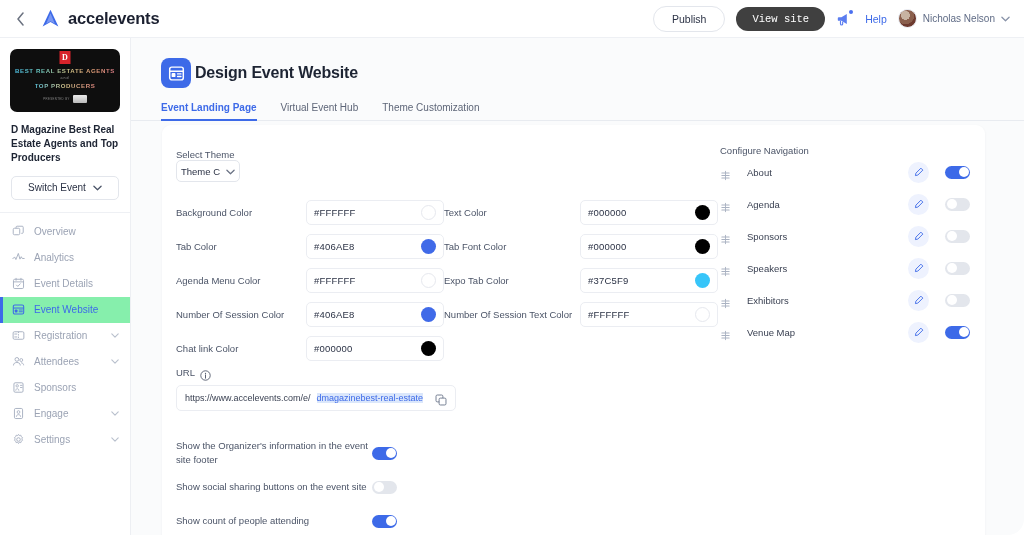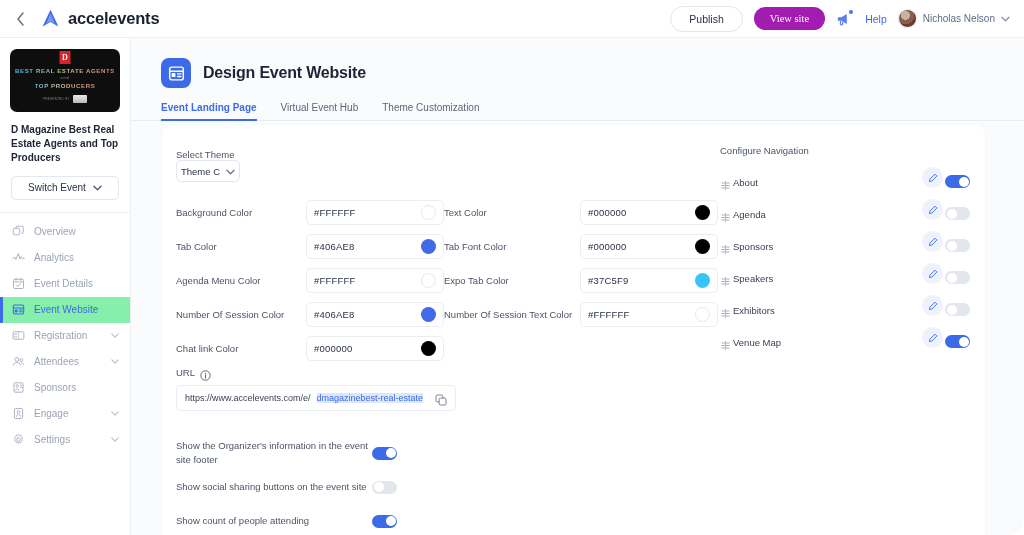--- a/index.html
+++ b/index.html
@@ -35,23 +35,23 @@
   }
   .topbar-right {
     margin-left: auto; display: flex; align-items: center; gap: 11px; margin-right: 14px;
   }
   .btn-publish {
     border: 1px solid #e3e6ec; background: #fff; color: #2b3245;
     font-size: 10.5px; border-radius: 14px; padding: 6px 18px; cursor: pointer;
     font-family: inherit;
   }
   .btn-viewsite {
-    border: none; background: #a21caf; color: #fff;
+    border: none; background: #404040; color: #fff;
     font-size: 10.5px; border-radius: 14px; padding: 6px 16px; cursor: pointer;
-    font-family: Liberation Serif, serif;
+    font-family: Liberation Mono, monospace;
   }
   .megaphone { position: relative; width: 18px; height: 18px; cursor: pointer; }
   .megaphone .dot {
     position: absolute; right: 1px; top: 0px; width: 4px; height: 4px;
     background: #4a6ff0; border-radius: 50%;
   }
   .help-link { font-size: 10.5px; color: #3d6ae8; cursor: pointer; }
   .user { display: flex; align-items: center; gap: 6px; cursor: pointer; }
   .avatar {
     width: 19px; height: 19px; border-radius: 50%;
@@ -113,21 +113,21 @@
   }
   .nav-ico { width: 14px; height: 14px; display: flex; align-items: center; justify-content: center; flex: 0 0 14px; }
   .nav-label { flex: 1; }
   .nav-chev { font-size: 8px; color: #b9c0cd; }
 
   
   .content {
     position: absolute; left: 131px; top: 38px; width: 893px; height: 497px;
     background: #fafbfc;
   }
-  .page-head { padding: 20px 0 0 30px; display: flex; align-items: center; gap: 12px; }
+  .page-head { padding: 20px 0 0 30px; display: flex; align-items: center; gap: 4px; }
   .page-icon {
     width: 30px; height: 30px; border-radius: 8px; background: #3d6ae8;
     display: flex; align-items: center; justify-content: center;
   }
   .page-title { font-size: 16px; font-weight: 700; color: #1d2433; letter-spacing: -0.2px; }
   .tabs {
     display: flex; gap: 24px; padding: 14px 0 0 30px;
     border-bottom: 1px solid #e8ebf0; margin-right: 0;
   }
   .tab {
@@ -194,21 +194,21 @@
   .toggle.off { background: #e3e6ec; }
   .toggle .knob {
     position: absolute; top: 1.5px; width: 10px; height: 10px; border-radius: 50%; background: #fff;
   }
   .toggle.on .knob { right: 1.5px; }
   .toggle.off .knob { left: 1.5px; }
 
   
   .navcfg { position: absolute; left: 558px; top: 20px; width: 250px; }
   .navcfg-title { font-size: 9.5px; color: #4b5467; }
-  .navcfg-row { display: flex; align-items: flex-end; height: 32px; gap: 2px; }
+  .navcfg-row { display: flex; align-items: center; height: 32px; gap: 16px; }
   .drag-ico { width: 11px; height: 11px; cursor: grab; flex: 0 0 11px; }
   .navcfg-label { font-size: 9.5px; color: #3a4152; flex: 1; }
   .edit-btn {
     width: 21px; height: 21px; border-radius: 50%; background: #eef2fe;
     display: flex; align-items: center; justify-content: center; cursor: pointer; flex: 0 0 21px;
   }
 </style>
 </head>
 <body>
 

